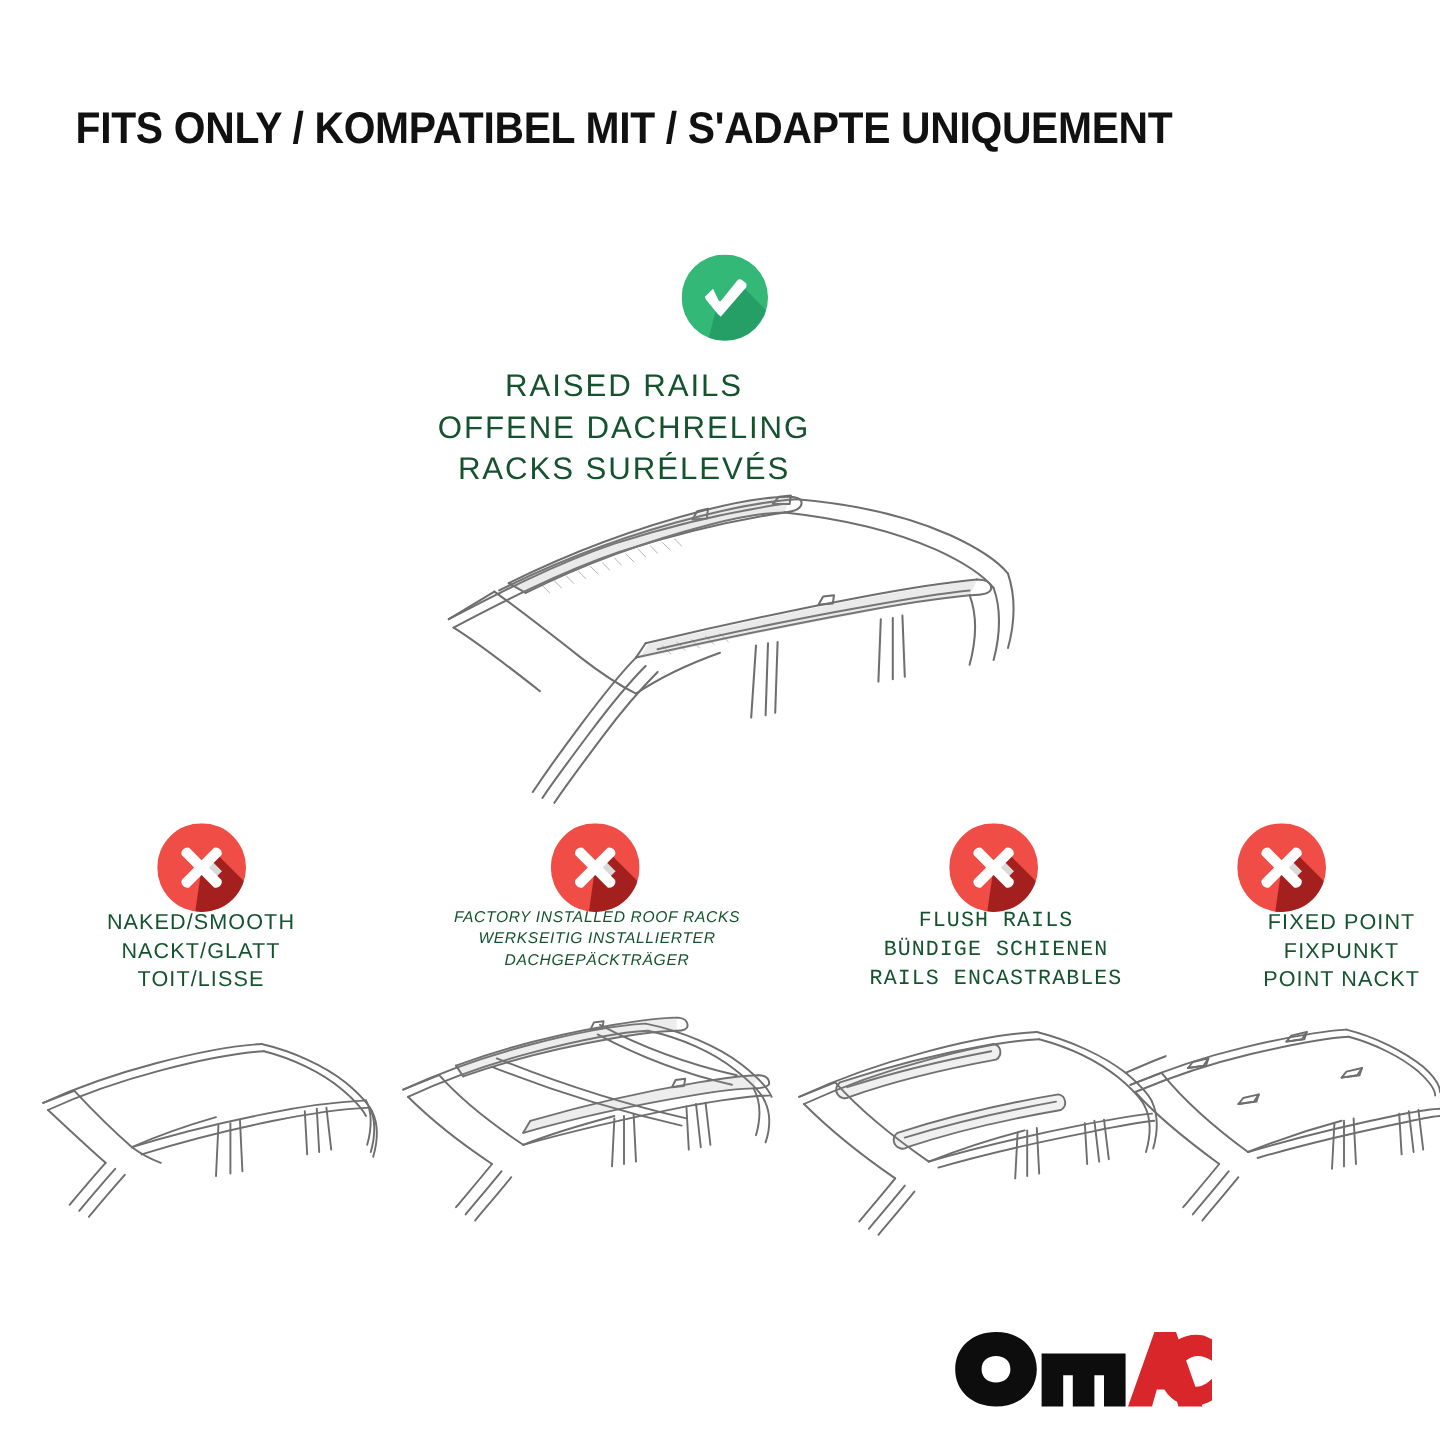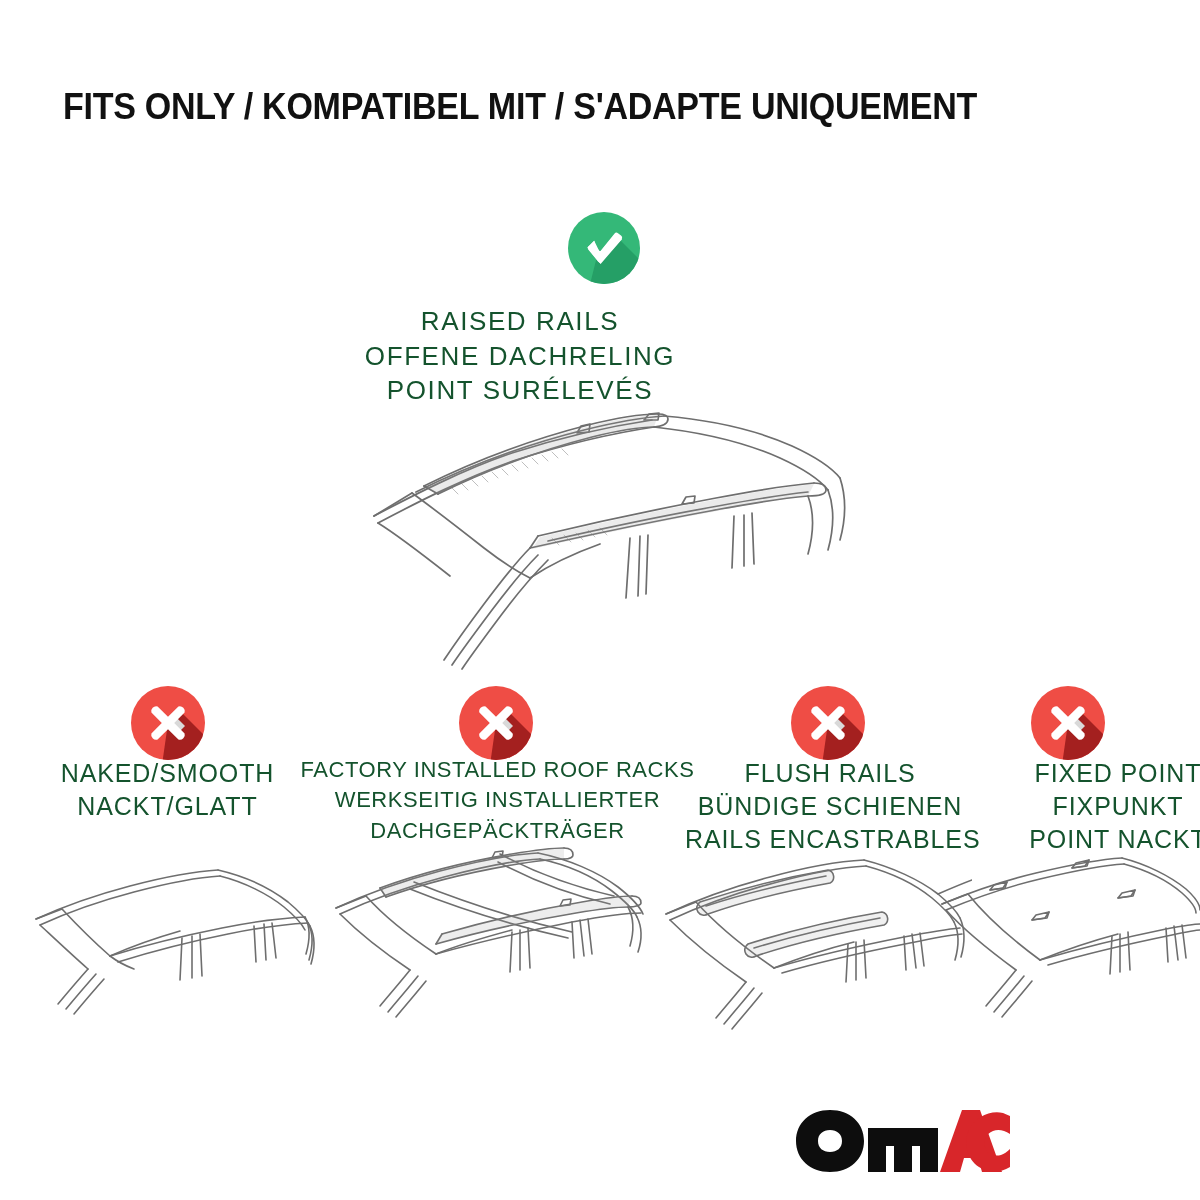--- a/index.html
+++ b/index.html
@@ -35,22 +35,22 @@
     position:absolute;
     text-align:center;
     color:#14532d;
     line-height:1.30;
     letter-spacing:1.1px;
     white-space:nowrap;
   }
   .caption .ln{display:block;}
 
   .cap-main{font-size:26px;letter-spacing:1.6px;line-height:1.33;}
-  .cap-small{font-size:25px;letter-spacing:0.9px;line-height:1.32;}
-  .cap-tiny{font-size:22px;letter-spacing:0.55px;line-height:1.38;}
+  .cap-small{font-size:18px;letter-spacing:0.9px;line-height:1.32;}
+  .cap-tiny{font-size:13px;letter-spacing:0.55px;line-height:1.38;font-style:italic;}
 
   
   .car{position:absolute;}
   .car svg{display:block;}
 
   
   .logo{
     position:absolute;
     right:28px;
     bottom:24px;
@@ -78,21 +78,21 @@
       </g>
       <path d="M19.5 35.5 L26.2 28.8 L31.8 40.2 L47.6 21.5 L54.2 26.9 L32.6 52.0 Z" fill="#ffffff"></path>
       <path d="M19.5 35.5 L26.2 28.8 L32.6 52.0 Z" fill="#ffffff"></path>
       <path d="M20.6 34.6 Q19.0 36.2 20.6 37.9 L30.0 49.5 Q31.8 51.6 33.6 49.6 L53.5 27.0 Q55.0 25.1 53.0 23.5 L50.0 21.2 Q48.0 19.8 46.4 21.8 L32.9 38.6 Q32.0 39.6 31.1 38.6 L26.2 33.0 Q24.6 31.2 22.9 32.8 Z" fill="#ffffff"></path>
     </svg>
   </div>
 
   <div class="caption cap-main" style="left:0;right:0;top:304px;">
     <span class="ln">RAISED RAILS</span>
     <span class="ln">OFFENE DACHRELING</span>
-    <span class="ln">POINT SURÉLEVÉS</span>
+    <span class="ln">RACKS SURÉLEVÉS</span>
   </div>
 
   <div class="car" style="left:352px;top:408px;">
     <svg width="500" height="270" viewBox="0 0 500 270" aria-hidden="true">
       <g fill="none" stroke="#6e6e6e" stroke-width="1.7" stroke-linecap="round" stroke-linejoin="round">
 
         <path d="M22 108 C60 88 110 62 160 45 C210 29 260 18 300 12"></path>
         <path d="M26 115 C64 95 114 69 164 52 C214 36 262 25 302 19"></path>
 
         <path d="M22 108 L60 85"></path>
@@ -181,20 +181,21 @@
       <g clip-path="url(#xc1)">
         <path d="M37 37 L49 25 L86 62 L86 86 L30 86 Z" fill="#9d1c1c" opacity="0.92"></path>
         <path d="M37.2 37.2 L44.2 30.2 L54 40 L47 47 Z" fill="#d9d9d9"></path>
       </g>
       <path d="M26.6 20.4 L37 30.8 L47.4 20.4 A5 5 0 0 1 53.6 26.6 L43.2 37 L53.6 47.4 A5 5 0 0 1 47.4 53.6 L37 43.2 L26.6 53.6 A5 5 0 0 1 20.4 47.4 L30.8 37 L20.4 26.6 A5 5 0 0 1 26.6 20.4 Z" fill="#ffffff"></path>
     </svg>
   </div>
   <div class="caption cap-small" style="left:20px;width:295px;top:757px;">
     <span class="ln">NAKED/SMOOTH</span>
     <span class="ln">NACKT/GLATT</span>
+    <span class="ln">TOIT/LISSE</span>
   </div>
   <div class="car" style="left:22px;top:862px;">
     <svg width="300" height="185" viewBox="0 0 300 185" aria-hidden="true">
       <g fill="none" stroke="#6e6e6e" stroke-width="1.6" stroke-linecap="round" stroke-linejoin="round">
         <path d="M14 57 C38 46 70 34 108 24 C146 14 178 9 196 8"></path>
         <path d="M18 63 C42 52 74 40 112 30 C150 20 180 15 198 14"></path>
         <path d="M14 57 L40 47"></path>
         <path d="M196 8 C222 14 248 26 266 40 C278 50 285 58 288 64"></path>
         <path d="M198 14 C222 20 246 32 262 45 C274 55 280 62 283 68"></path>
 
@@ -301,21 +302,21 @@
           </clipPath>
         </defs>
       <circle cx="37" cy="37" r="37" fill="#ef4d45"></circle>
       <g clip-path="url(#xc3)">
         <path d="M37 37 L49 25 L86 62 L86 86 L30 86 Z" fill="#9d1c1c" opacity="0.92"></path>
         <path d="M37.2 37.2 L44.2 30.2 L54 40 L47 47 Z" fill="#d9d9d9"></path>
       </g>
       <path d="M26.6 20.4 L37 30.8 L47.4 20.4 A5 5 0 0 1 53.6 26.6 L43.2 37 L53.6 47.4 A5 5 0 0 1 47.4 53.6 L37 43.2 L26.6 53.6 A5 5 0 0 1 20.4 47.4 L30.8 37 L20.4 26.6 A5 5 0 0 1 26.6 20.4 Z" fill="#ffffff"></path>
     </svg>
   </div>
-  <div class="caption cap-small" style="left:685px;width:290px;top:757px;">
+  <div class="caption cap-small" style="left:685px;width:290px;top:757px;font-family:Liberation Mono, monospace;">
     <span class="ln">FLUSH RAILS</span>
     <span class="ln">BÜNDIGE SCHIENEN</span>
     <span class="ln">RAILS ENCASTRABLES</span>
   </div>
   <div class="car" style="left:652px;top:852px;">
     <svg width="320" height="190" viewBox="0 0 320 190" aria-hidden="true">
       <g fill="none" stroke="#6e6e6e" stroke-width="1.6" stroke-linecap="round" stroke-linejoin="round">
         <path d="M14 62 C40 50 76 36 118 25 C158 14 192 9 212 8"></path>
         <path d="M18 68 C44 56 80 42 122 31 C162 20 194 15 214 14"></path>
         <path d="M14 62 L44 50"></path>

